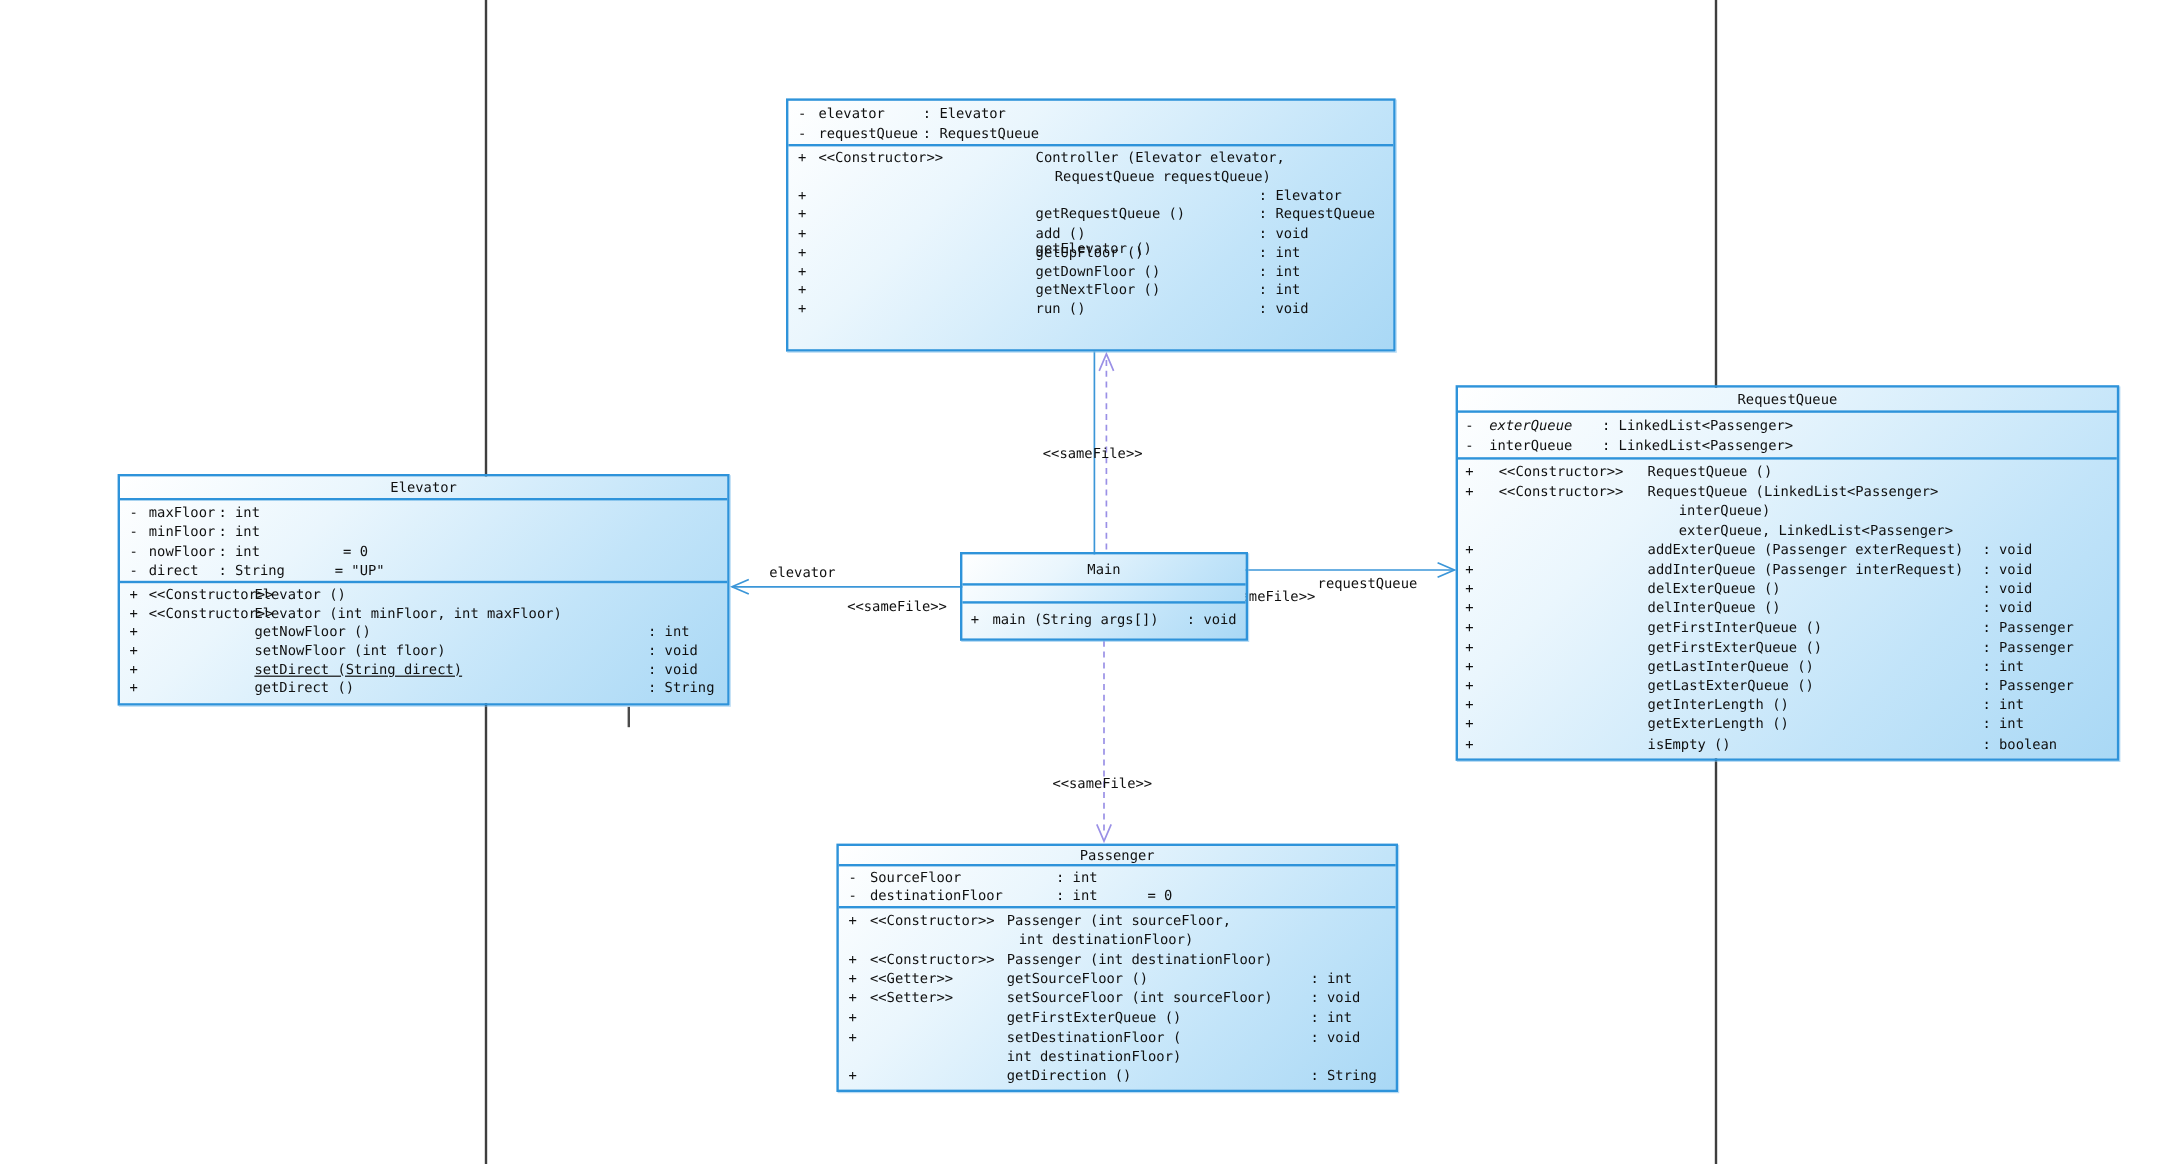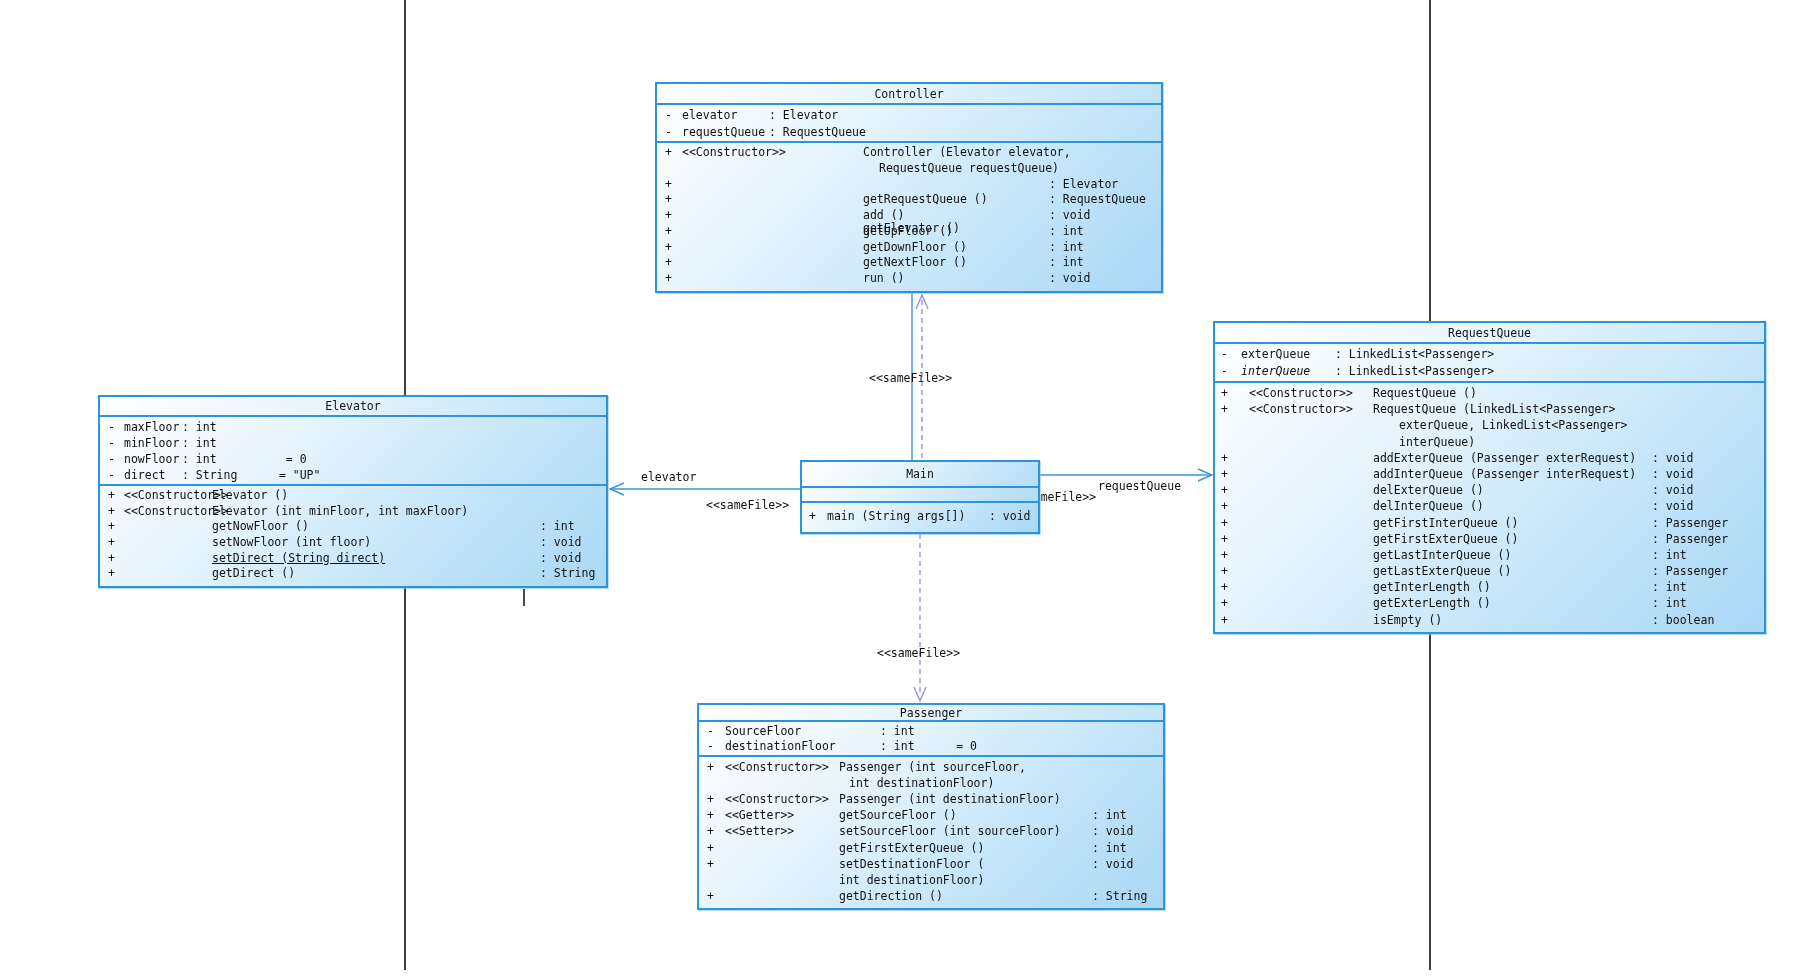--- a/index.html
+++ b/index.html
@@ -44,21 +44,20 @@
       <polyline points="916,309 922,295 928,309"></polyline>
     </g>
     <g stroke="#9a90e6" stroke-width="1.4" fill="none">
       <line x1="920" y1="534" x2="920" y2="696" stroke-dasharray="5,4"></line>
       <polyline points="914,687 920,701 926,687"></polyline>
     </g>
     <line x1="524" y1="589" x2="524" y2="606" stroke="#4a4a4a" stroke-width="2"></line>
   </svg>
 
 <div class="uml-class" style="left: 655px; top: 82px; width: 508px; height: 211px;">
-      <div class="uml-title" style="height: 19px;">Controller</div>
       <div class="uml-attrs" style="height: 38px;">
         <div class="uml-row" style="height: 16.5px; line-height: 16.5px;">
           <span style="left: 8px;">-</span>
           <span style="left: 25px;">elevator</span>
           <span style="left: 112px;">: Elevator</span>
         </div>
         <div class="uml-row" style="height: 16.5px; line-height: 16.5px;">
           <span style="left: 8px;">-</span>
           <span style="left: 25px;">requestQueue</span>
           <span style="left: 112px;">: RequestQueue</span>
@@ -165,45 +164,45 @@
           <span style="left: 112px;">getDirect ()</span>
           <span style="left: 440px;">: String</span>
         </div>
       </div>
     </div>
     <div class="uml-class" style="left: 1213px; top: 321px; width: 553px; height: 313px;">
       <div class="uml-title" style="height: 19px;">RequestQueue</div>
       <div class="uml-attrs" style="height: 39px;">
         <div class="uml-row" style="height: 17px; line-height: 17px;">
           <span style="left: 6px;">-</span>
-          <span style="left: 26px;">exterQueue</span>
+          <span style="left: 26px; font-style: italic;">exterQueue</span>
           <span style="left: 120px;">: LinkedList&lt;Passenger&gt;</span>
         </div>
         <div class="uml-row" style="height: 17px; line-height: 17px;">
           <span style="left: 6px;">-</span>
-          <span style="left: 26px; font-style: italic;">interQueue</span>
+          <span style="left: 26px;">interQueue</span>
           <span style="left: 120px;">: LinkedList&lt;Passenger&gt;</span>
         </div>
       </div>
       <div class="uml-methods">
         <div class="uml-row" style="height: 16.2px; line-height: 16.2px;">
           <span style="left: 6px;">+</span>
           <span style="left: 34px;">&lt;&lt;Constructor&gt;&gt;</span>
           <span style="left: 158px;">RequestQueue ()</span>
         </div>
         <div class="uml-row" style="height: 16.2px; line-height: 16.2px;">
           <span style="left: 6px;">+</span>
           <span style="left: 34px;">&lt;&lt;Constructor&gt;&gt;</span>
           <span style="left: 158px;">RequestQueue (LinkedList&lt;Passenger&gt;</span>
         </div>
         <div class="uml-row" style="height: 16.2px; line-height: 16.2px;">
+          <span style="left: 184px;">interQueue)</span>
+        </div>
+        <div class="uml-row" style="height: 16.2px; line-height: 16.2px;">
           <span style="left: 184px;">exterQueue, LinkedList&lt;Passenger&gt;</span>
-        </div>
-        <div class="uml-row" style="height: 16.2px; line-height: 16.2px;">
-          <span style="left: 184px;">interQueue)</span>
         </div>
         <div class="uml-row" style="height: 16.2px; line-height: 16.2px;">
           <span style="left: 6px;">+</span>
           <span style="left: 158px;">addExterQueue (Passenger exterRequest)</span>
           <span style="left: 437px;">: void</span>
         </div>
         <div class="uml-row" style="height: 16.2px; line-height: 16.2px;">
           <span style="left: 6px;">+</span>
           <span style="left: 158px;">addInterQueue (Passenger interRequest)</span>
           <span style="left: 437px;">: void</span>

